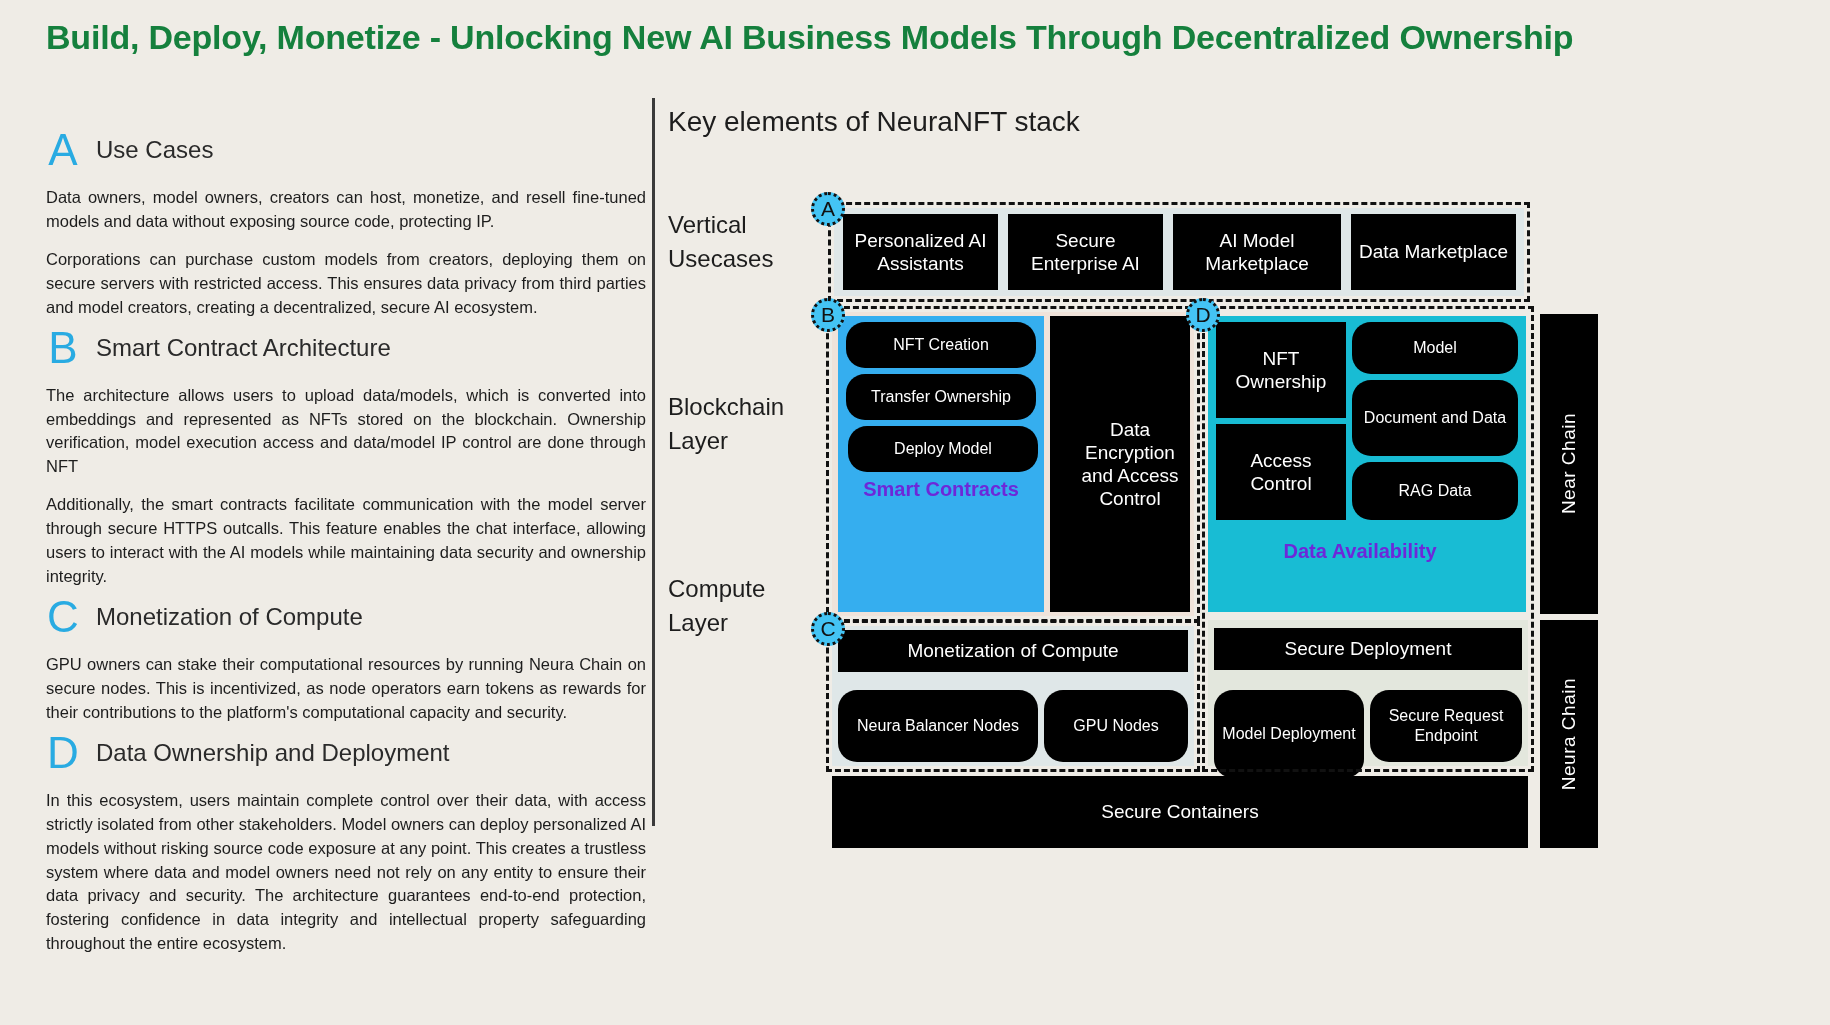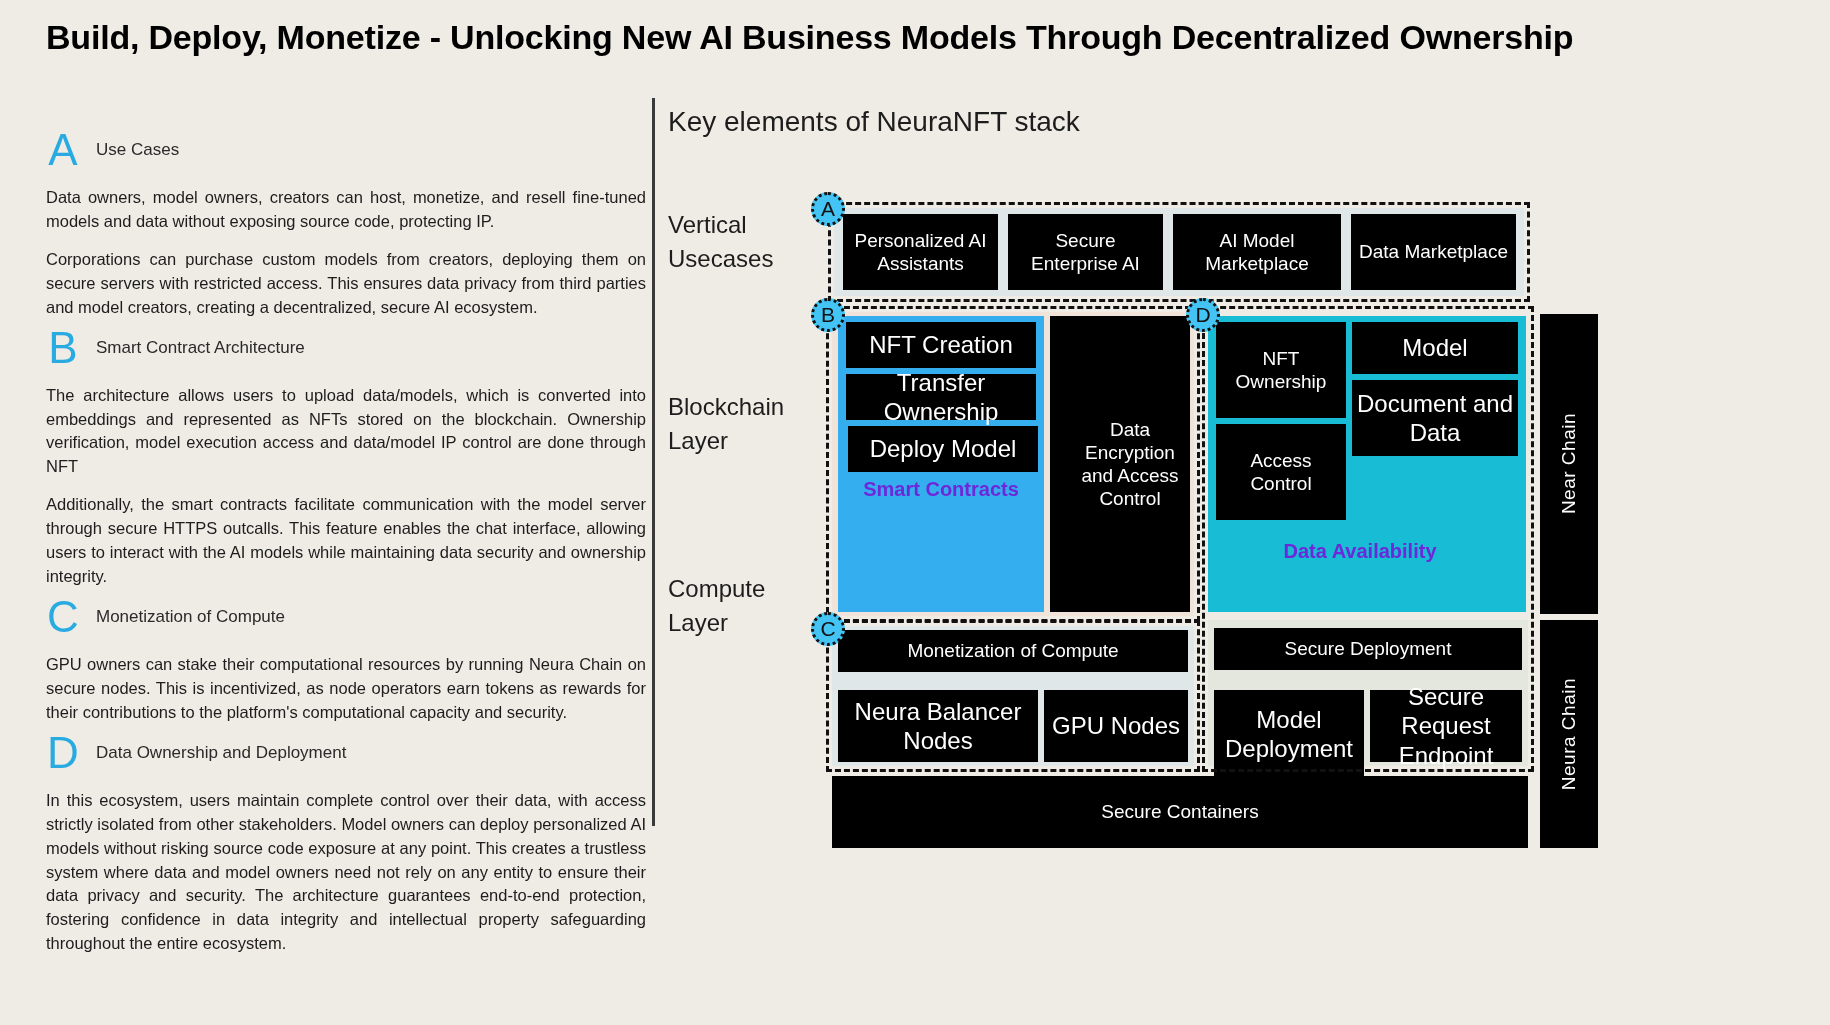--- a/index.html
+++ b/index.html
@@ -9,33 +9,33 @@
     font-family:"Liberation Sans", sans-serif;
     color:#1b1b1b;
     overflow:hidden;
   }
   .page{position:relative;width:1830px;height:1025px;}
 
   
   .title{
     position:absolute;left:46px;top:12px;width:1700px;
     font-size:34px;font-weight:bold;line-height:1.48;
-    color:#000000;letter-spacing:-0.2px;
+    color:#15803d;letter-spacing:-0.2px;
   }
 
   
   .left{
     position:absolute;left:46px;top:122px;width:600px;
   }
   .sec-head{display:flex;align-items:center;gap:16px;margin:6px 0 4px 0;}
   .sec-letter{
     font-size:44px;line-height:44px;color:#29ABE2;font-weight:300;
     width:34px;text-align:center;flex:0 0 34px;
   }
-  .sec-title{font-size:17px;color:#2a2a2a;font-weight:400;}
+  .sec-title{font-size:24px;color:#2a2a2a;font-weight:400;}
   .para{
     font-size:16.5px;line-height:1.45;text-align:justify;color:#1d1d1d;
     margin:14px 0 0 0;
   }
   .para.first{margin-top:14px;}
 
   
   .divider{
     position:absolute;left:652px;top:98px;width:3px;height:728px;background:#3a3a3a;
   }
@@ -48,21 +48,21 @@
 
   .rowlabel{
     position:absolute;font-size:24px;color:#1d1d1d;line-height:1.42;
   }
 
   .box{
     position:absolute;background:#000;color:#fff;
     display:flex;align-items:center;justify-content:center;text-align:center;
     font-size:19px;line-height:1.22;box-sizing:border-box;padding:2px 4px;
   }
-  .box.small{font-size:24px;}
+  .box.small{font-size:16px;border-radius:19px;}
 
   .panel{position:absolute;box-sizing:border-box;}
   .panel-pale{background:#dfe7e8;}
   .panel-blue{background:#35AEEF;}
   .panel-cyan{background:#18BCD4;}
   .panel-tan{background:#f0e3da;}
   .panel-gray{background:#e3e7dd;}
 
   .panel-cap{
     position:absolute;left:0;right:0;text-align:center;
@@ -153,20 +153,21 @@
 
     <div class="box" style="left:382px;top:216px;width:140px;height:296px;padding-left:24px;">Data Encryption and Access Control</div>
 
     <div class="dashed" style="left:158px;top:206px;width:374px;height:316px;"></div>
 
     <div class="panel panel-cyan" style="left:540px;top:216px;width:318px;height:296px;"></div>
     <div class="box" style="left:548px;top:222px;width:130px;height:96px;">NFT Ownership</div>
     <div class="box" style="left:548px;top:324px;width:130px;height:96px;">Access Control</div>
     <div class="box small" style="left:684px;top:222px;width:166px;height:52px;">Model</div>
     <div class="box small" style="left:684px;top:280px;width:166px;height:76px;">Document and Data</div>
+    <div class="box small" style="left:684px;top:362px;width:166px;height:58px;">RAG Data</div>
     <div class="panel-cap" style="left:540px;top:440px;width:304px;">Data Availability</div>
 
     <div class="panel panel-pale" style="left:164px;top:526px;width:362px;height:140px;"></div>
     <div class="box" style="left:170px;top:530px;width:350px;height:42px;">Monetization of Compute</div>
     <div class="box small" style="left:170px;top:590px;width:200px;height:72px;">Neura Balancer Nodes</div>
     <div class="box small" style="left:376px;top:590px;width:144px;height:72px;">GPU Nodes</div>
     <div class="dashed" style="left:158px;top:520px;width:374px;height:152px;"></div>
 
     <div class="panel panel-gray" style="left:540px;top:520px;width:320px;height:146px;"></div>
     <div class="box" style="left:546px;top:528px;width:308px;height:42px;">Secure Deployment</div>

